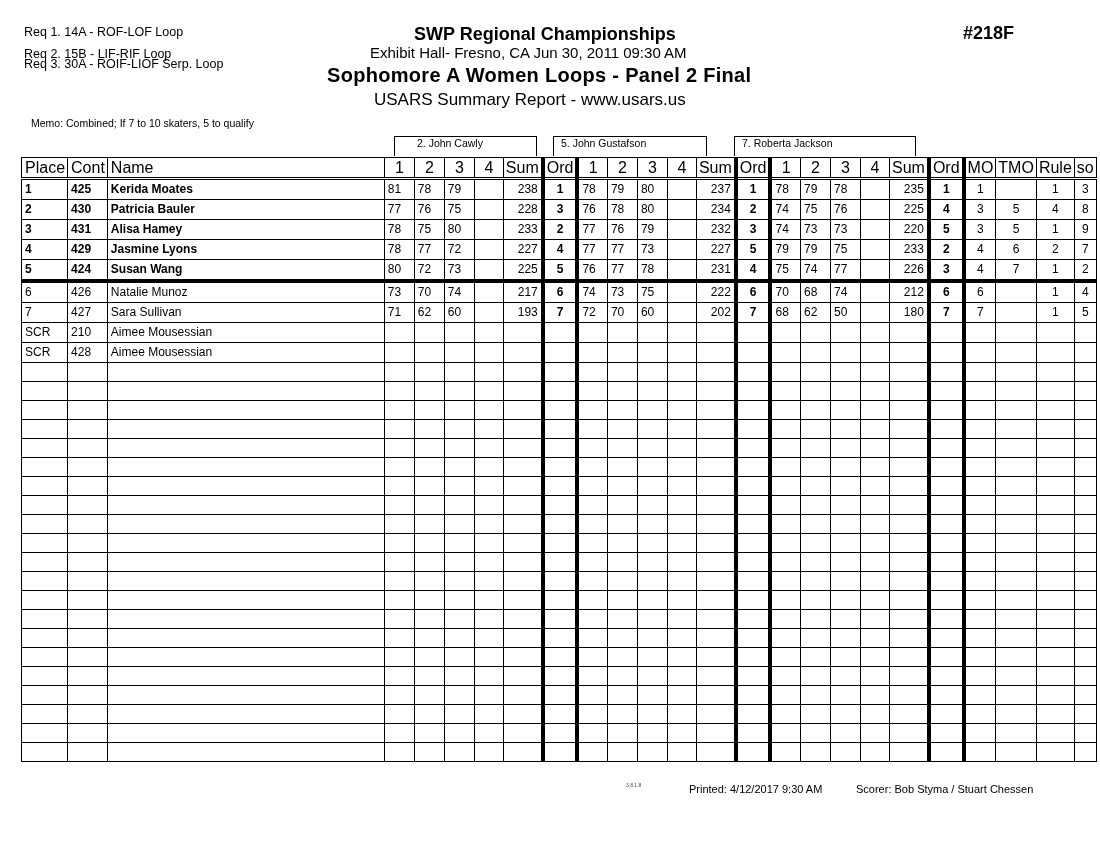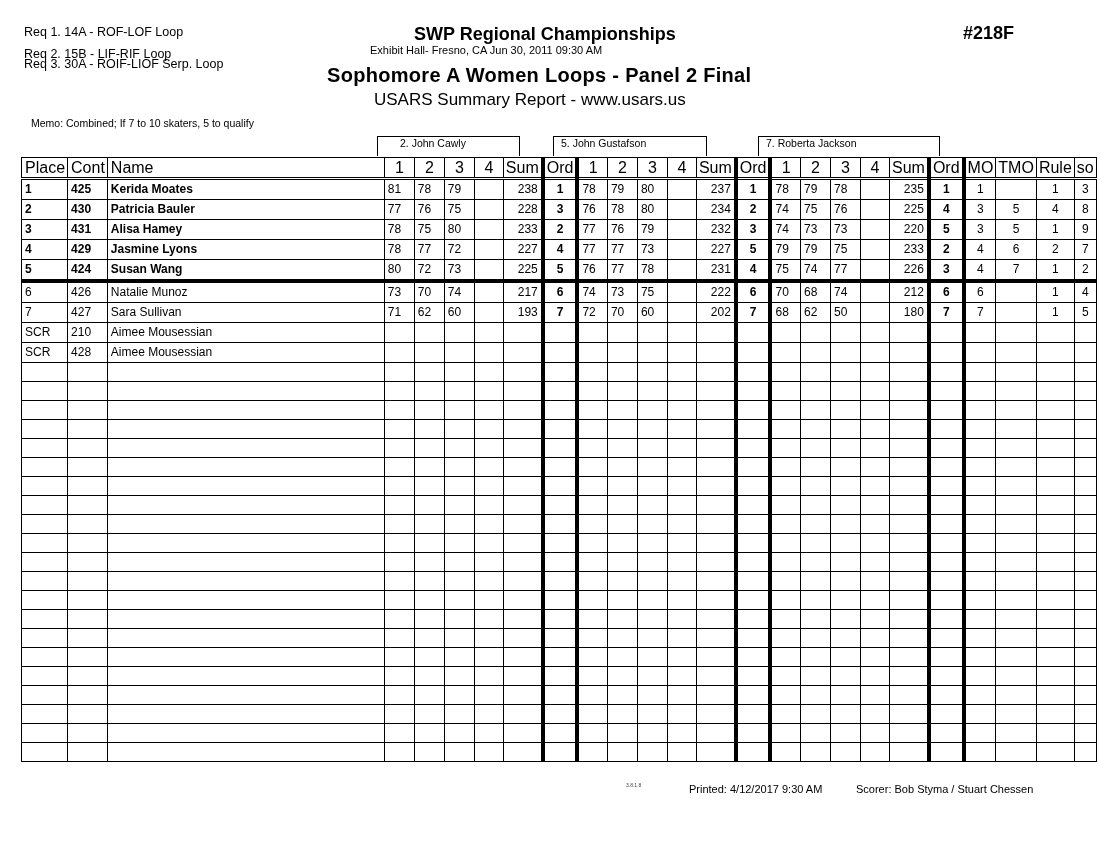--- a/index.html
+++ b/index.html
@@ -1,19 +1,19 @@
 <!DOCTYPE html>
 <html><head>
   <meta charset="utf-8">
   <style>
     html, body { margin: 0; padding: 0; background: #ffffff; }
     body { width: 1100px; height: 850px; position: relative; overflow: hidden; font-family: "Liberation Sans", sans-serif; color: #000; }
     .abs { position: absolute; white-space: nowrap; }
     .req { font-size: 12.5px; line-height: 16px; left: 24px; }
-    .venue { font-size: 11px; top: 44px; left: 370px; }
+    .venue { font-size: 15px; top: 44px; left: 370px; }
     .title2 { font-size: 20px; font-weight: bold; top: 64px; left: 327px; letter-spacing: 0.3px; }
     .title3 { font-size: 17px; top: 90px; left: 374px; }
     .evno { font-size: 18px; font-weight: bold; top: 23px; left: 963px; }
     .memo { font-size: 10.5px; top: 117px; left: 31px; }
     .judgehdr { position: absolute; top: 136px; height: 20px; border: 1px solid #000; border-bottom: none; font-size: 10.5px; box-sizing: border-box; padding-left: 7px; line-height: 13px; }
     table.grid { position: absolute; left: 21px; top: 157px; border-collapse: collapse; table-layout: fixed; }
     table.grid td { border: 1px solid #000; height: 19px; padding: 0 2px; font-size: 12px; line-height: 19px; overflow: hidden; white-space: nowrap; box-sizing: border-box; }
     table.grid tr.hdr td { font-size: 16px; border-bottom: 3px double #000; }
     table.grid td.c { text-align: center; }
     table.grid td.r { text-align: right; padding-right: 3px; }
@@ -34,23 +34,23 @@
 <div class="abs req" style="top:56px;">Req  3.  30A - ROIF-LIOF Serp. Loop</div>
 
 <div class="abs" style="top:24px; left:414px; font-size:18px; font-weight:bold;">SWP Regional Championships</div>
 <div class="abs venue">Exhibit Hall-  Fresno, CA  Jun 30, 2011  09:30 AM</div>
 <div class="abs title2">Sophomore A Women Loops - Panel 2 Final</div>
 <div class="abs title3">USARS Summary Report - www.usars.us</div>
 <div class="abs evno">#218F</div>
 
 <div class="abs memo">Memo: Combined; If 7 to 10 skaters, 5  to qualify</div>
 
-<div class="judgehdr" style="left:377px; width:143px;padding-left:22px;">2.  John Cawly</div>
+<div class="judgehdr" style="left:394px; width:143px;padding-left:22px;">2.  John Cawly</div>
 <div class="judgehdr" style="left:553px; width:154px;">5.  John Gustafson</div>
-<div class="judgehdr" style="left:734px; width:182px;margin-left:24px;">7.  Roberta Jackson</div>
+<div class="judgehdr" style="left:734px; width:182px;">7.  Roberta Jackson</div>
 
 <table class="grid" id="grid">
   <colgroup>
     <col style="width:38px">
       <col style="width:37px">
       <col style="width:277px">
     <col style="width:30px">
       <col style="width:30px">
       <col style="width:30px">
       <col style="width:29px">

